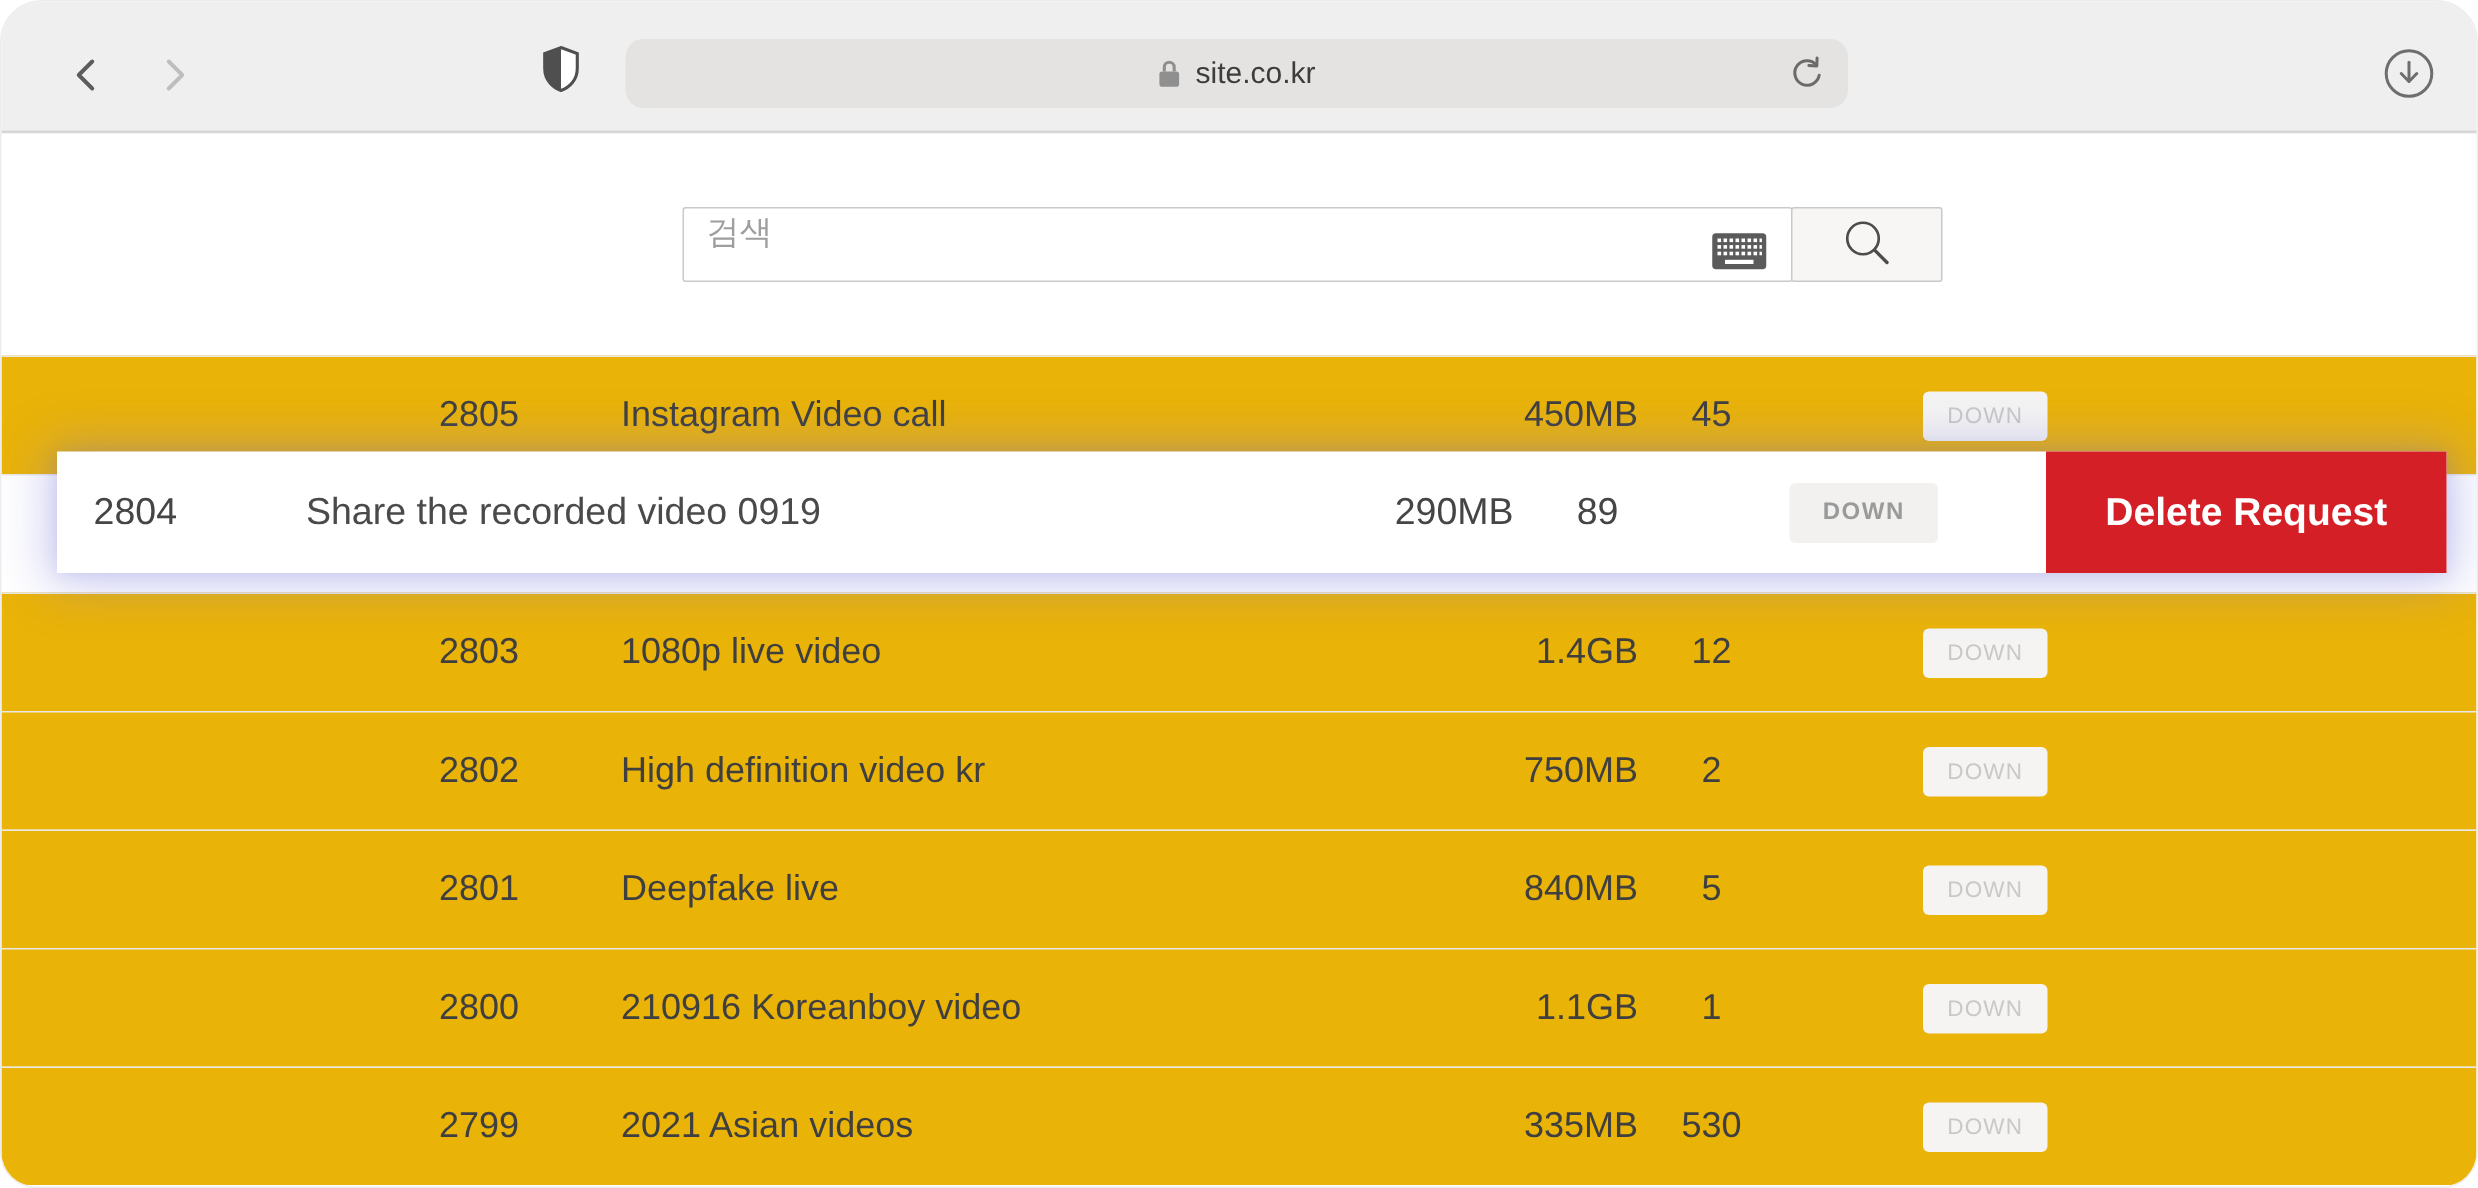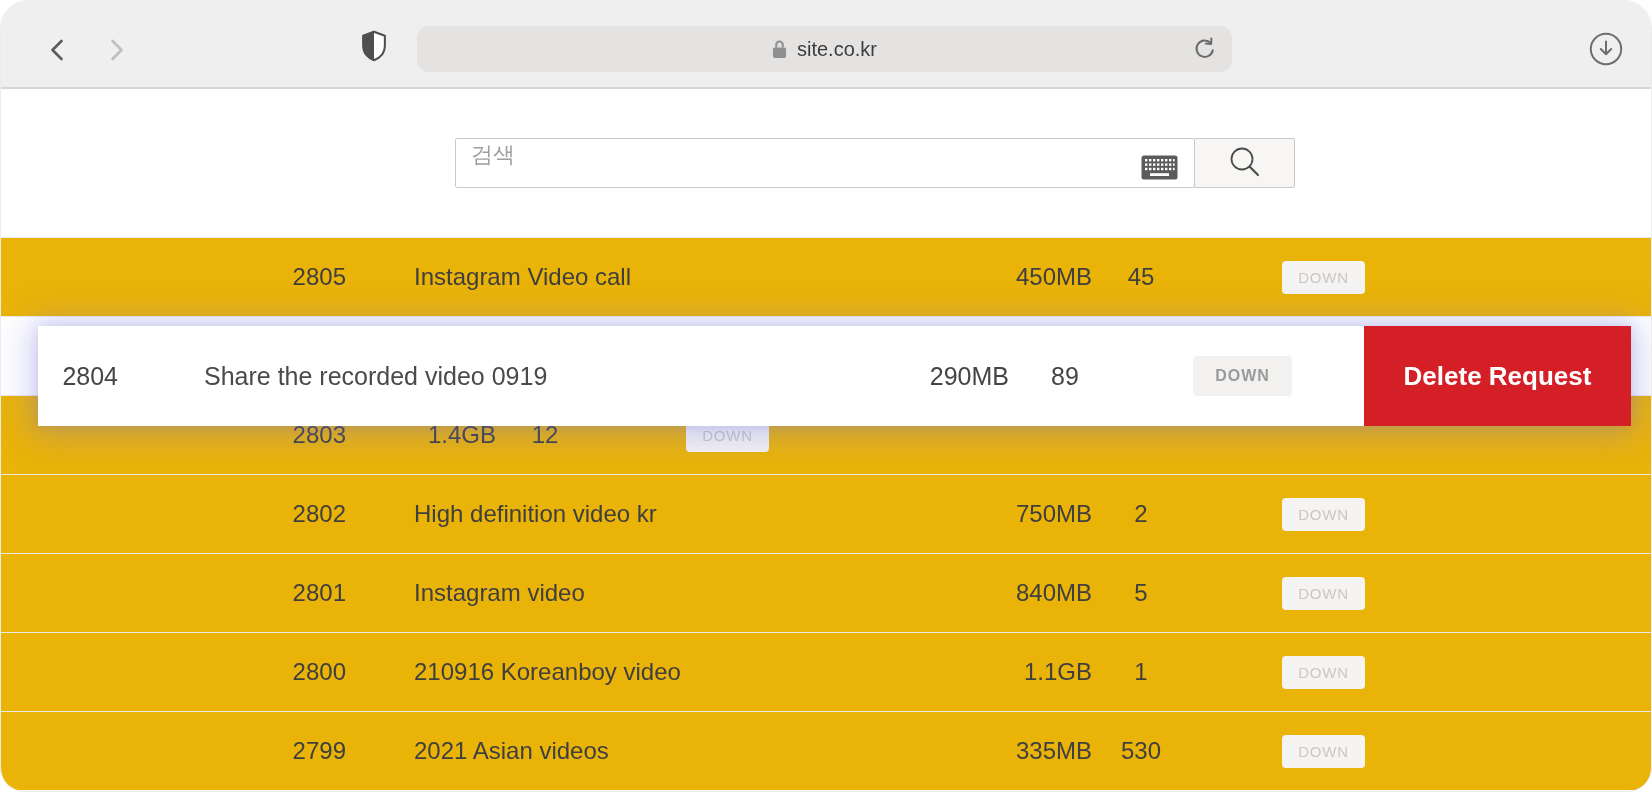--- a/index.html
+++ b/index.html
@@ -64,24 +64,24 @@
   .col-count { width:98px;  text-align:center; }
   .col-action{ width:461px; padding-left:92px; }
   .down-btn {
     display:inline-block; width:83px; padding:8px 0; text-align:center;
     background:#f5f4f3; border-radius:4px; color:#c9c8c6;
     font-size:15px; letter-spacing:0.8px; cursor:pointer;
   }
 
   
   .swiped-card {
-    position:absolute; left:37px; top:64px; width:1593px; height:100px;
+    position:absolute; left:37px; top:64px; width:1593px; height:81px;
     background:#ffffff; display:flex; align-items:center;
     box-shadow:0 2px 34px 6px rgba(118,118,222,0.38), 0 0 10px rgba(80,80,190,0.15);
-    font-size:25px; color:#454545; z-index:5;margin-top:25px;
+    font-size:25px; color:#454545; z-index:5;
   }
   .c-id    { width:80px;  text-align:right; }
   .c-title { flex:1; padding-left:86px; text-align:left; color:#4a4a4a; }
   .c-size  { width:140px; text-align:right; }
   .c-count { width:112px; text-align:center; }
   .c-action{ width:243px; display:flex; justify-content:center; }
   .down-btn-strong {
     display:inline-block; width:99px; padding:11px 0; text-align:center;
     background:#f2f1ef; border-radius:4px; color:#9a9a9a;
     font-size:16px; font-weight:700; letter-spacing:1px; cursor:pointer;
@@ -199,36 +199,37 @@
       <div class="col-title">Instagram Video call</div>
       <div class="col-size">450MB</div>
       <div class="col-count">45</div>
       <div class="col-action"><span class="down-btn">DOWN</span></div>
     </div>
 
     <div class="row-slot"></div>
 
     <div class="row">
       <div class="col-id">2803</div>
+      <div class="col-title">1080p live video</div>
       <div class="col-size">1.4GB</div>
       <div class="col-count">12</div>
       <div class="col-action"><span class="down-btn">DOWN</span></div>
     </div>
 
     <div class="row">
       <div class="col-id">2802</div>
       <div class="col-title">High definition video kr</div>
       <div class="col-size">750MB</div>
       <div class="col-count">2</div>
       <div class="col-action"><span class="down-btn">DOWN</span></div>
     </div>
 
     <div class="row">
       <div class="col-id">2801</div>
-      <div class="col-title">Instagram video</div>
+      <div class="col-title">Deepfake live</div>
       <div class="col-size">840MB</div>
       <div class="col-count">5</div>
       <div class="col-action"><span class="down-btn">DOWN</span></div>
     </div>
 
     <div class="row">
       <div class="col-id">2800</div>
       <div class="col-title">210916 Koreanboy video</div>
       <div class="col-size">1.1GB</div>
       <div class="col-count">1</div>

